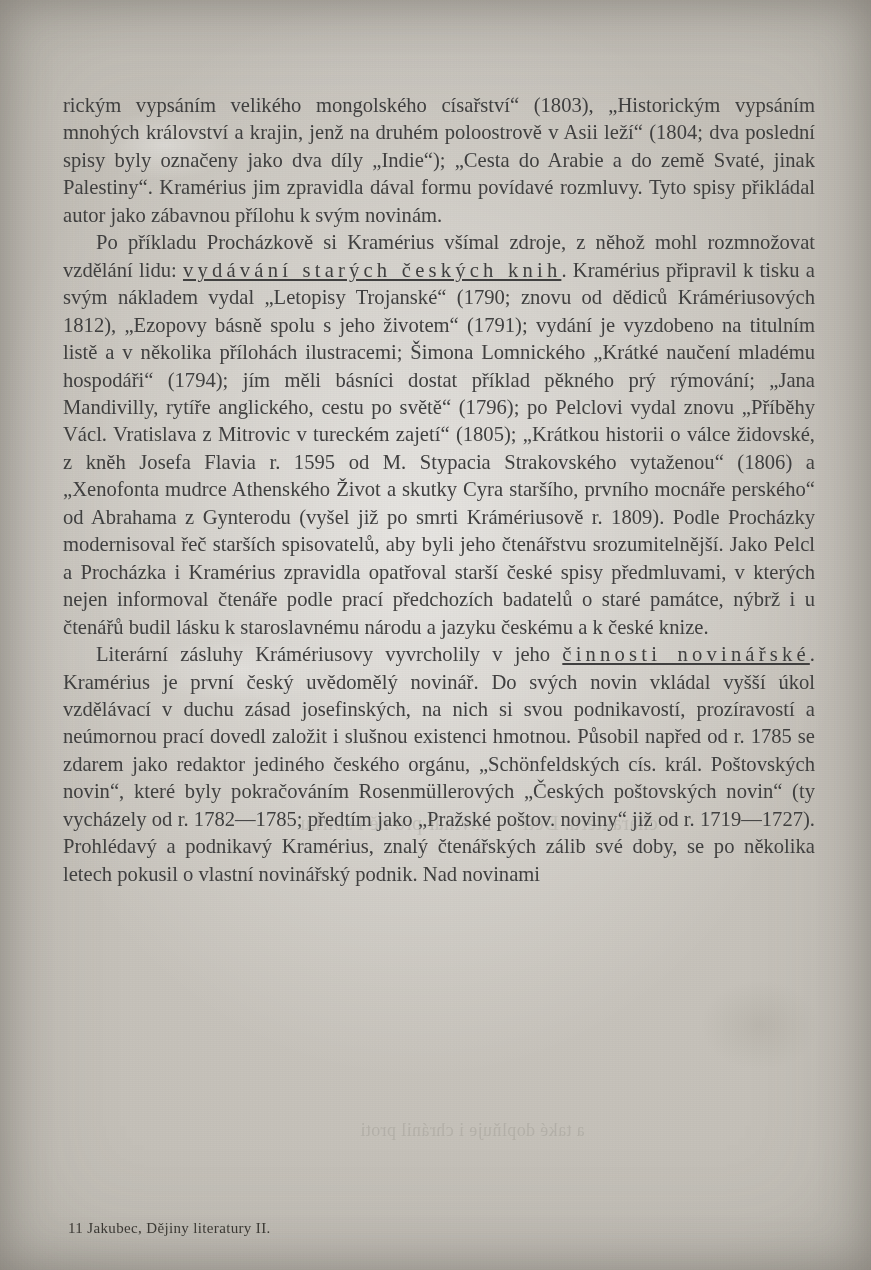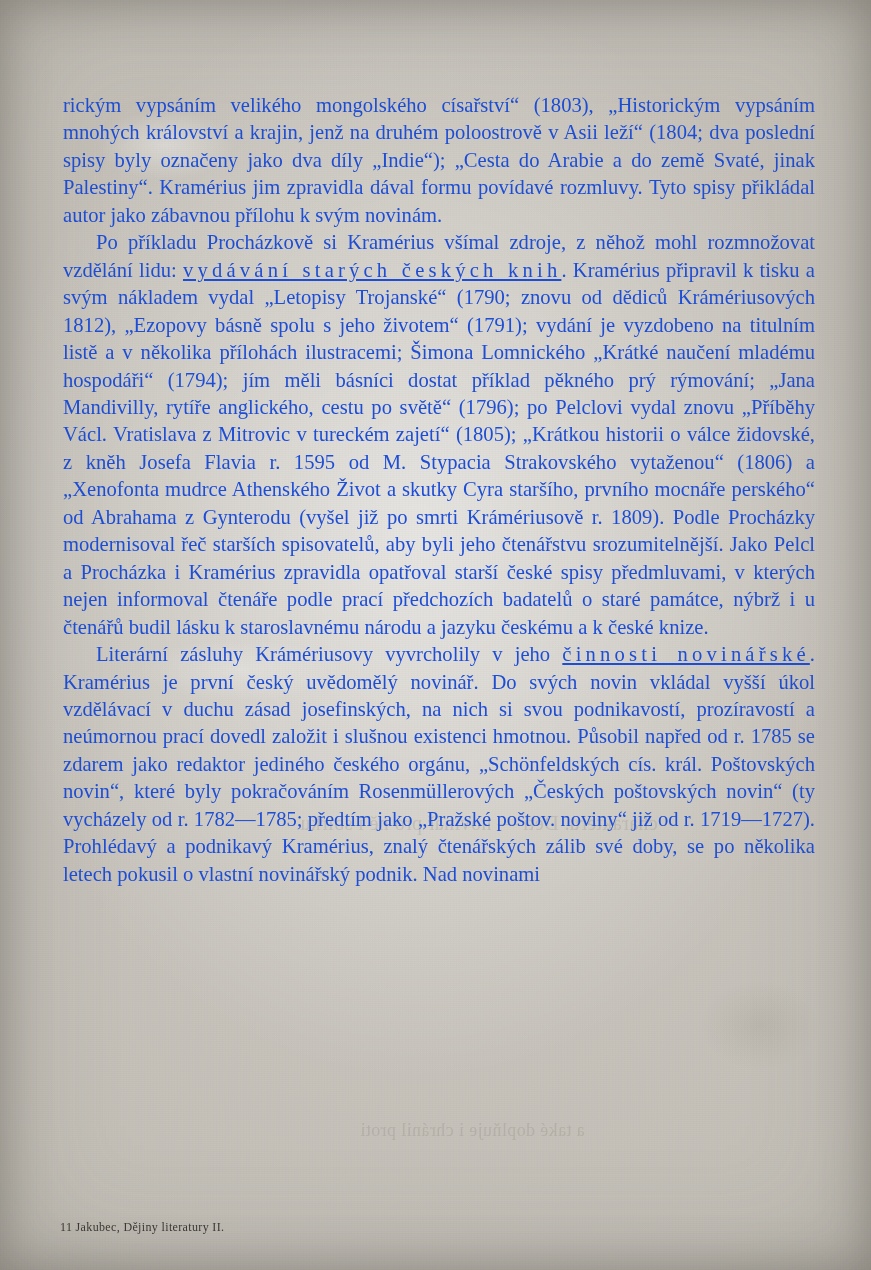--- a/index.html
+++ b/index.html
@@ -64,21 +64,21 @@
     pointer-events: none;
     user-select: none;
   }
 
   
   .textblock {
     position: absolute;
     left: 63px;
     top: 92px;
     width: 752px;
-    color: #1d4ed8;
+    color: #404040;
     font-size: 20.6px;
     line-height: 27.45px;
     text-align: justify;
     text-rendering: optimizeLegibility;
     -webkit-font-smoothing: antialiased;
   }
   .textblock p {
     margin: 0;
     text-align: justify;
     text-justify: inter-word;
@@ -87,23 +87,23 @@
 
   
   .sp {
     letter-spacing: 4.2px;
     text-decoration: underline;
   }
 
   
   .footer-sig {
     position: absolute;
-    left: 60px;
+    left: 68px;
     top: 1220px;
-    font-size: 12px;
+    font-size: 15px;
     letter-spacing: 0.35px;
     color: #3a3833;
     white-space: nowrap;
   }
   .folio {
     position: absolute;
     right: 68px;
     top: 1284px;
     font-size: 22px;
     color: #2a2825;

